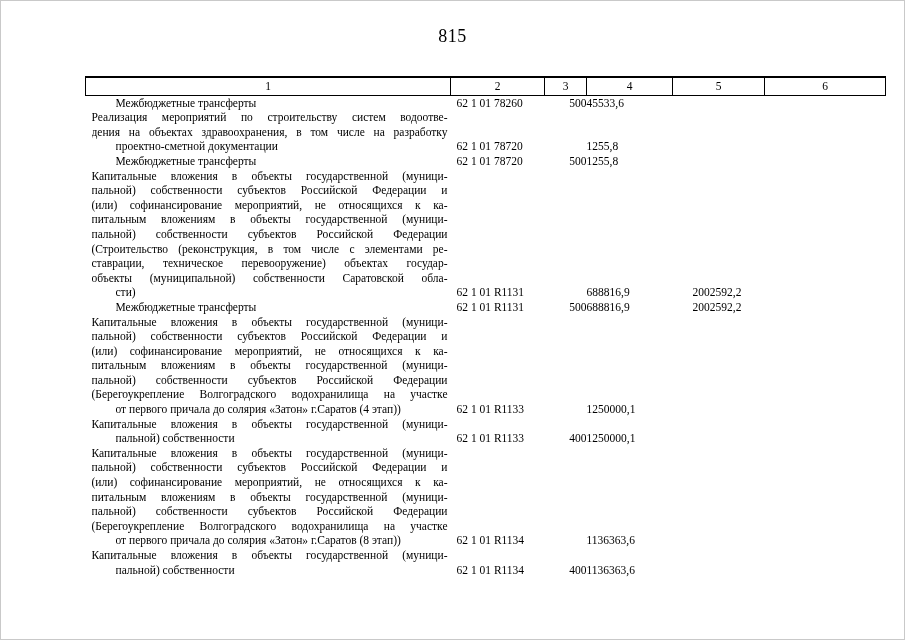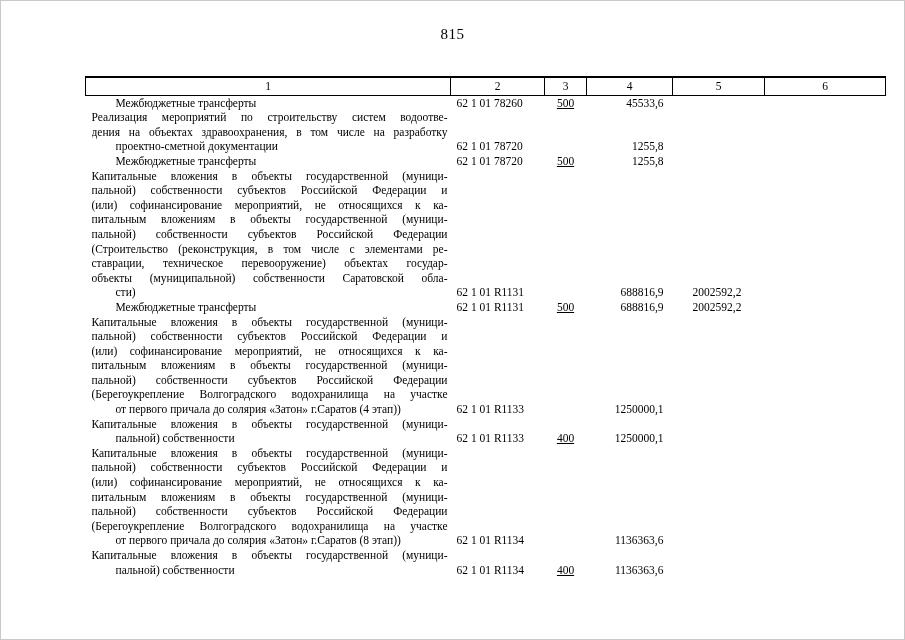--- a/index.html
+++ b/index.html
@@ -13,21 +13,21 @@
     position: relative;
     width: 905px; height: 640px;
     background: #fff;
     border: 1px solid #c9c9c9;
     overflow: hidden;
   }
   .page-number {
     position: absolute;
     top: 25px; left: 0; width: 100%;
     text-align: center;
-    font-size: 15px;
+    font-size: 18px;
     letter-spacing: 0.5px;
   }
   table.budget-table {
     position: absolute;
     left: 84px; top: 75px;
     width: 800px;
     border-collapse: collapse;
     table-layout: fixed;
     font-size: 11.5px;
     line-height: 14.6px;
@@ -39,22 +39,22 @@
     font-size: 11.5px;
     text-align: center;
     padding: 1px 0;
   }
   tbody td {
     vertical-align: bottom;
     padding: 0;
   }
   td.c-name  { padding-left: 6px; padding-right: 3px; }
   td.c-code  { padding-left: 6px; white-space: nowrap; }
-  td.c-col3  { text-align: center; text-decoration: underline; }
-  td.c-col4  { text-align: right; padding-right: 9px; white-space: nowrap; }
+  td.c-col3  { text-align: right; }
+  td.c-col4  { padding-right: 9px; white-space: nowrap; }
   td.c-col5  { text-align: center; padding-right: 3px; white-space: nowrap; }
   td.c-col6  { }
   
   td.c-name .jl {
     text-align: justify;
     text-align-last: justify;
     white-space: nowrap;
     overflow: hidden;
   }
   td.c-name .jl.last {

